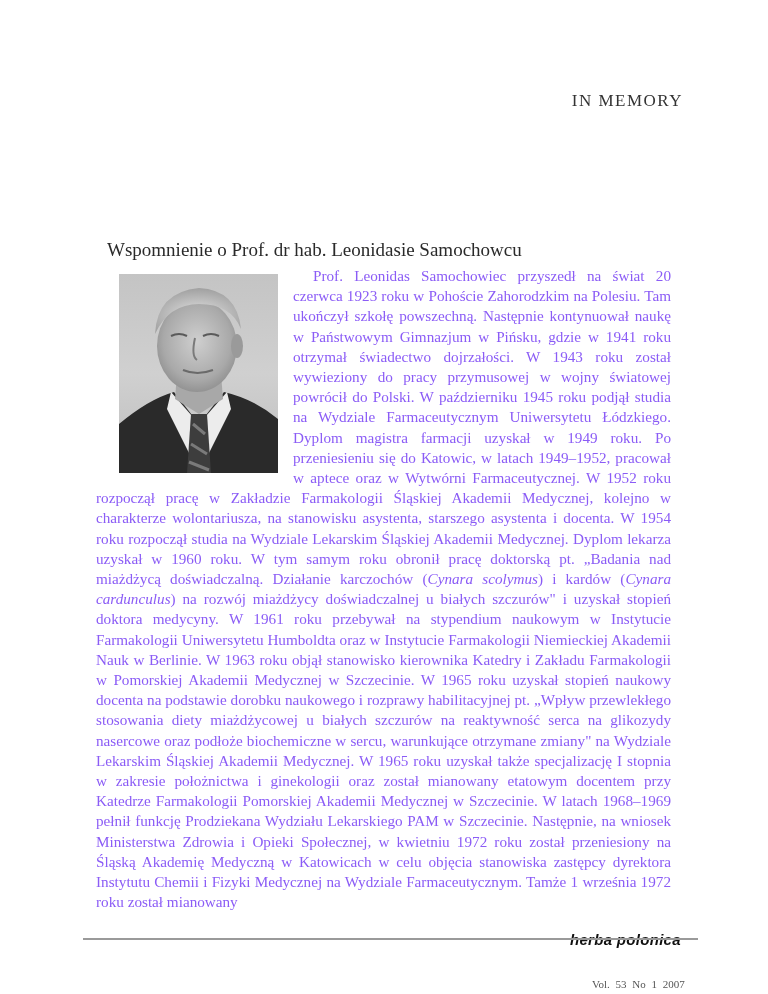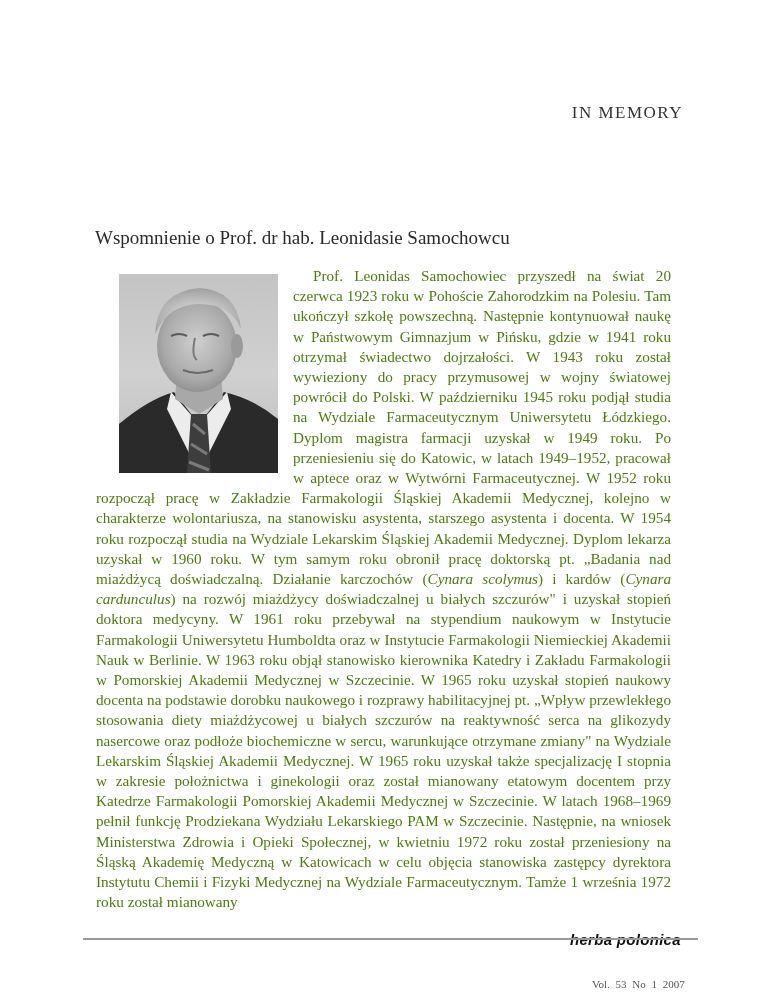--- a/index.html
+++ b/index.html
@@ -16,21 +16,20 @@
       color: #2a2a2a;
     }
     .section-label {
       position: absolute;
       top: 91px;
       right: 85px;
       font-family: "Liberation Serif", serif;
       font-size: 17px;
       letter-spacing: 1.5px;
       color: #333;
-      margin-top: 12px;
     }
     .article-title {
       position: absolute;
       top: 227px;
       left: 95px;
       font-family: "Liberation Serif", serif;
       font-size: 19px;
       color: #2a2a2a;
       white-space: nowrap;
     }
@@ -45,21 +44,21 @@
     }
     .body-text {
       position: absolute;
       top: 266px;
       left: 96px;
       width: 575px;
       font-family: "Liberation Serif", serif;
       font-size: 15.2px;
       line-height: 20.2px;
       text-align: justify;
-      color: #4d7c0f;
+      color: #8b5cf6;
     }
     .float-spacer {
       float: left;
       width: 197px;
       height: 221px;
     }
     .body-text p { margin: 0; text-indent: 0; }
     .indent { display: inline-block; width: 20px; }
     .footer-line {
       position: absolute;
@@ -88,21 +87,21 @@
       font-size: 11px;
       color: #555;
       word-spacing: 3px;
     }
   </style>
 </head>
 <body>
 
 <div class="section-label">IN MEMORY</div>
 
-<h1 class="article-title" style="margin:0;font-weight:normal;">Wspomnienie o Prof. dr hab. Leonidasie Samochowcu</h1>
+<h1 class="article-title" style="margin:12px;font-weight:normal;">Wspomnienie o Prof. dr hab. Leonidasie Samochowcu</h1>
 
 <div class="photo" aria-label="Portrait of Prof. Leonidas Samochowiec">
   <svg width="159" height="199" viewBox="0 0 159 199">
     <defs>
       <linearGradient id="bg" x1="0" y1="0" x2="0" y2="1">
         <stop offset="0" stop-color="#c4c4c4"></stop>
         <stop offset="0.5" stop-color="#d0d0d0"></stop>
         <stop offset="1" stop-color="#bdbdbd"></stop>
       </linearGradient>
       <radialGradient id="face" cx="0.5" cy="0.45" r="0.6">

